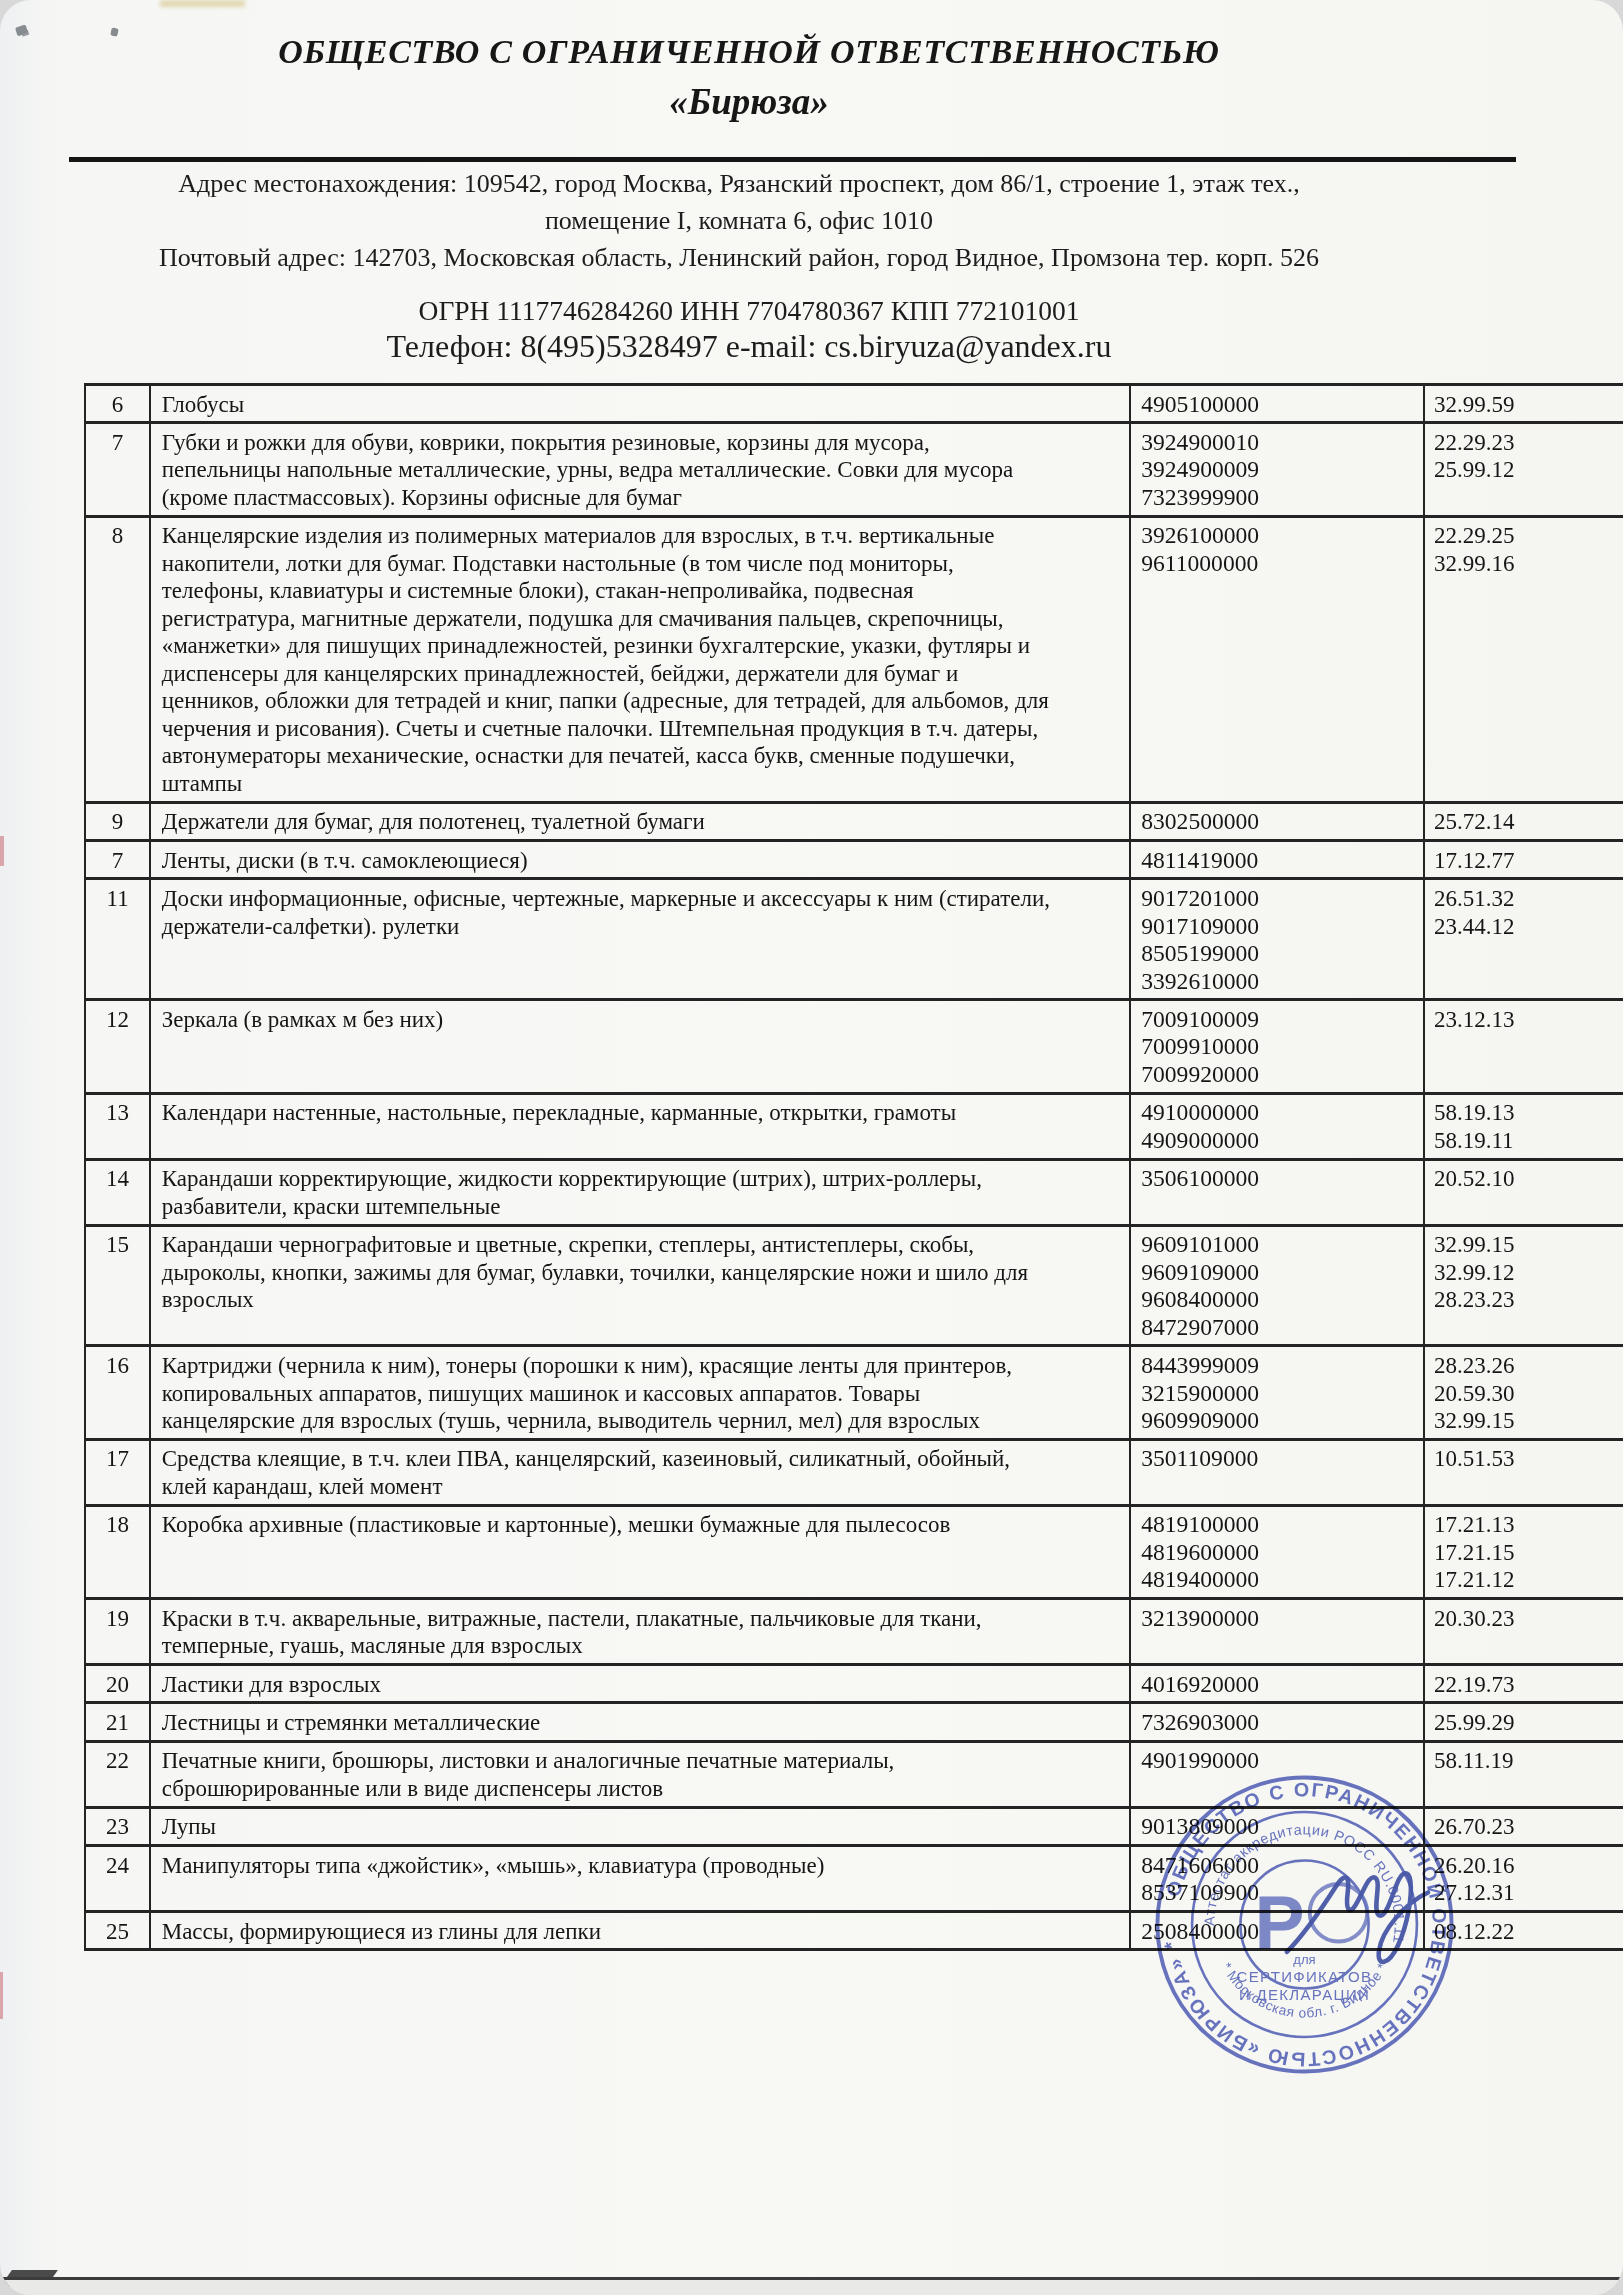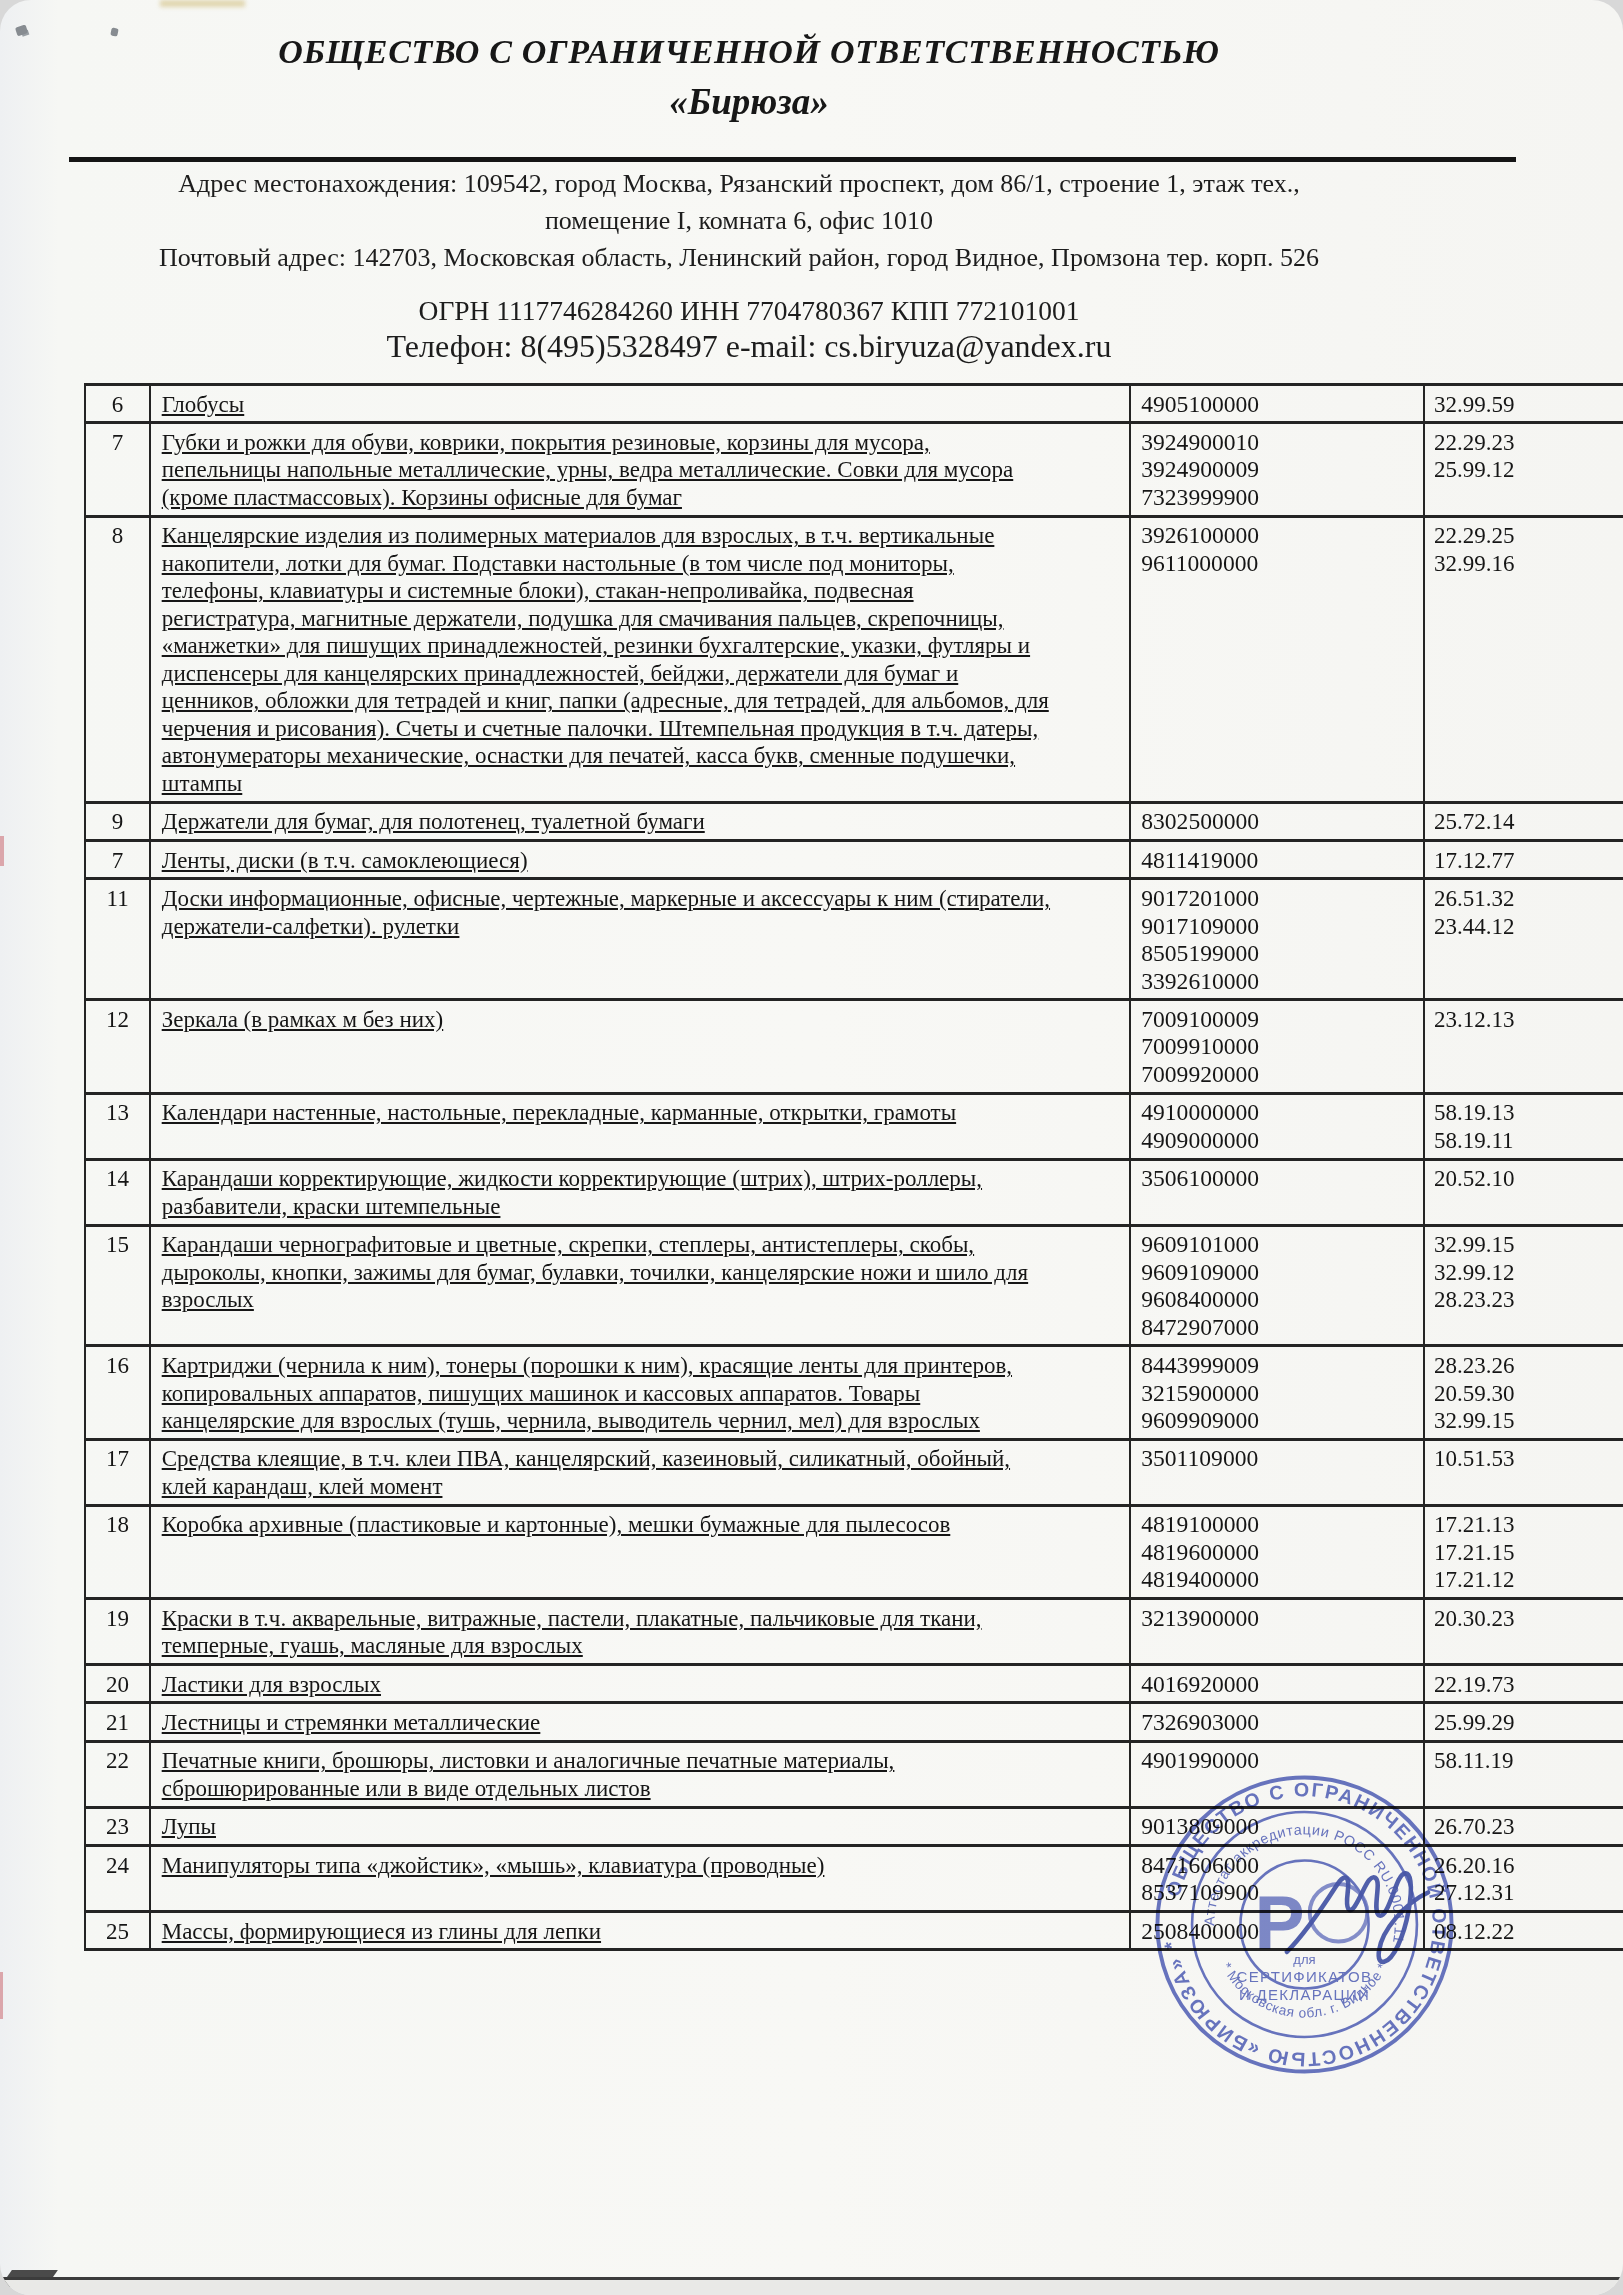--- a/index.html
+++ b/index.html
@@ -27,21 +27,21 @@
     display:table;table-layout:fixed;border-collapse:collapse;
     font-size:23px;line-height:27.5px;color:#161616;
   }
   .trow{display:table-row;}
   .cell{
     display:table-cell;vertical-align:top;
     border:2px solid #242424;border-top-width:3.3px;border-bottom-width:3.3px;
     padding:4.6px 6.5px 3.3px 10.5px;
   }
   .c-num{width:58px;text-align:center;padding-left:2.6px;padding-right:2.6px;}
-  .c-desc{width:890px;padding-right:77px;text-decoration:underline;}
+  .c-desc{width:890px;padding-right:77px;}
   .c-code{width:275px;font-size:23.6px;}
   .c-code div{line-height:27.5px;}
   .c-class{width:198px;font-size:23px;padding-left:9.2px;}
   .c-class div{line-height:27.5px;}
   
   .stamp{position:absolute;left:1128px;top:1748px;width:353px;height:353px;mix-blend-mode:multiply;opacity:.9;}
   .stamp .ring{fill:none;stroke:var(--stamp-color);}
   .stamp text{fill:var(--stamp-color);font-family:"Liberation Sans", sans-serif;}
   .stamp .sig{fill:none;stroke:var(--signature-color);stroke-width:7;stroke-linecap:round;stroke-linejoin:round;opacity:.95;}
   
@@ -264,21 +264,21 @@
         <div class="cell c-desc">Лестницы и стремянки металлические</div>
         <div class="cell c-code">
           <div>7326903000</div>
         </div>
         <div class="cell c-class">
           <div>25.99.29</div>
         </div>
       </div>
       <div class="trow">
         <div class="cell c-num">22</div>
-        <div class="cell c-desc">Печатные книги, брошюры, листовки и аналогичные печатные материалы, сброшюрированные или в виде отдельных листов</div>
+        <div class="cell c-desc">Печатные книги, брошюры, листовки и аналогичные печатные материалы, сброшюрированные или в виде диспенсеры листов</div>
         <div class="cell c-code">
           <div>4901990000</div>
         </div>
         <div class="cell c-class">
           <div>58.11.19</div>
         </div>
       </div>
       <div class="trow">
         <div class="cell c-num">23</div>
         <div class="cell c-desc">Лупы</div>

